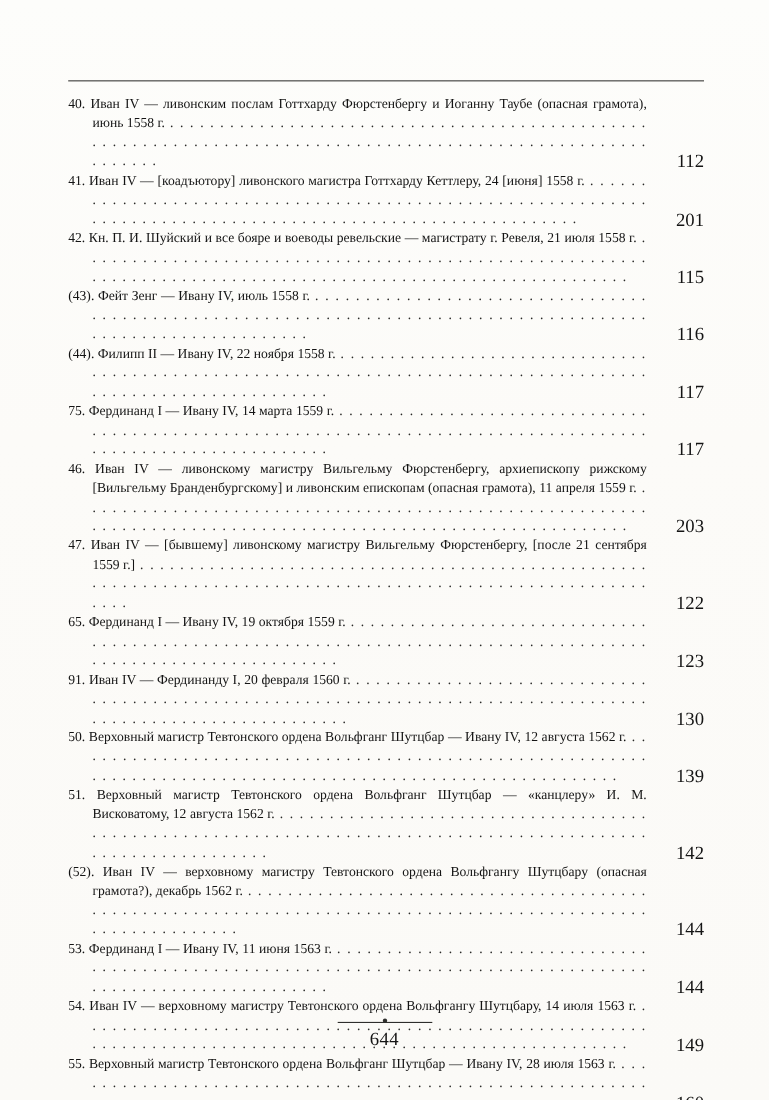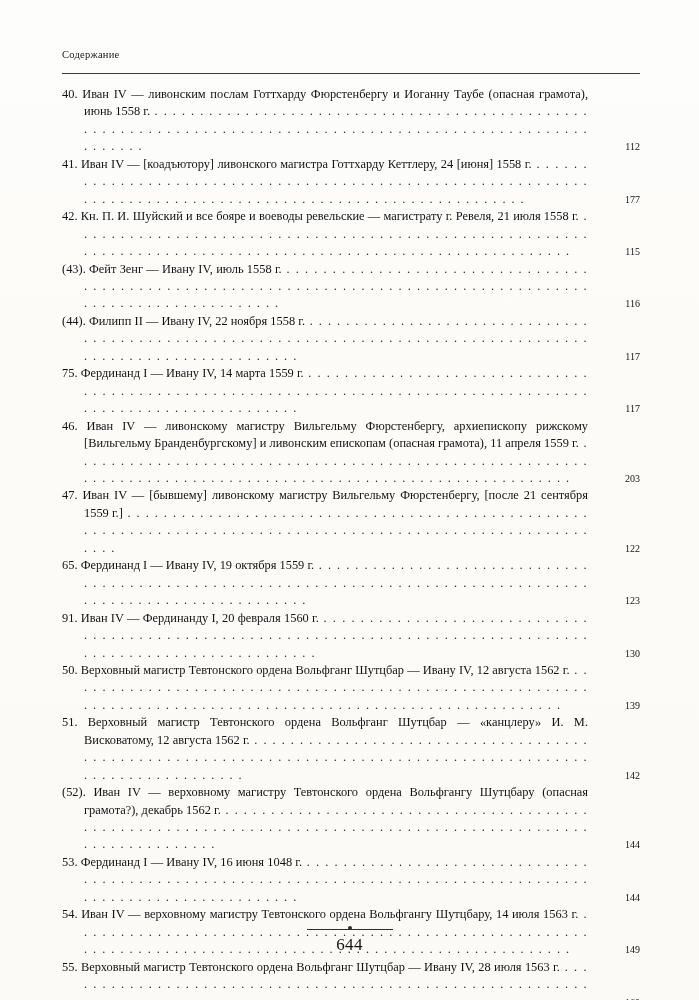--- a/index.html
+++ b/index.html
@@ -85,21 +85,21 @@
     letter-spacing: 1.45px;
     font-size: 12.4px;
     color: #2a2a28;
     word-break: break-all;
   }
 
   .toc-page {
     flex: 0 0 auto;
     width: 46px;
     text-align: right;
-    font-size: 10px;
+    font-size: 17px;
     line-height: 17.45px;
     color: #141414;
     
     align-self: flex-end;
     padding-left: 6px;
   }
 
   
   .folio {
     position: absolute;
@@ -138,33 +138,30 @@
     letter-spacing: 0.4px;
     color: #141414;
     display: block;
   }
 </style>
 </head>
 <body>
 
 <div class="page">
 
-  <div class="running-head">
-    <span class="rh-text">Содержание</span>
-  </div>
   <div class="rh-rule"></div>
 
   <div class="toc" id="toc-root">
       <div class="toc-entry">
         <div class="toc-body"><span class="toc-num">40.</span> <span>Иван IV — ливонским послам Готтхарду Фюрстенбергу и Иоганну Таубе (опасная грамота), июнь 1558 г.</span><span class="leader"> . . . . . . . . . . . . . . . . . . . . . . . . . . . . . . . . . . . . . . . . . . . . . . . . . . . . . . . . . . . . . . . . . . . . . . . . . . . . . . . . . . . . . . . . . . . . . . . . . . . . . . . . . . . . . .</span></div>
         <div class="toc-page">112</div>
       </div>
       <div class="toc-entry">
         <div class="toc-body"><span class="toc-num">41.</span> <span>Иван IV — [коадъютору] ливонского магистра Готтхарду Кеттлеру, 24 [июня] 1558 г.</span><span class="leader"> . . . . . . . . . . . . . . . . . . . . . . . . . . . . . . . . . . . . . . . . . . . . . . . . . . . . . . . . . . . . . . . . . . . . . . . . . . . . . . . . . . . . . . . . . . . . . . . . . . . . . . . . . . . . . .</span></div>
-        <div class="toc-page">177</div>
+        <div class="toc-page">201</div>
       </div>
       <div class="toc-entry">
         <div class="toc-body"><span class="toc-num">42.</span> <span>Кн. П. И. Шуйский и все бояре и воеводы ревельские — магистрату г. Ревеля, 21 июля 1558 г.</span><span class="leader"> . . . . . . . . . . . . . . . . . . . . . . . . . . . . . . . . . . . . . . . . . . . . . . . . . . . . . . . . . . . . . . . . . . . . . . . . . . . . . . . . . . . . . . . . . . . . . . . . . . . . . . . . . . . . . .</span></div>
         <div class="toc-page">115</div>
       </div>
       <div class="toc-entry">
         <div class="toc-body"><span class="toc-num">(43).</span> <span>Фейт Зенг — Ивану IV, июль 1558 г.</span><span class="leader"> . . . . . . . . . . . . . . . . . . . . . . . . . . . . . . . . . . . . . . . . . . . . . . . . . . . . . . . . . . . . . . . . . . . . . . . . . . . . . . . . . . . . . . . . . . . . . . . . . . . . . . . . . . . . . .</span></div>
         <div class="toc-page">116</div>
       </div>
       <div class="toc-entry">
@@ -197,21 +194,21 @@
       </div>
       <div class="toc-entry">
         <div class="toc-body"><span class="toc-num">51.</span> <span>Верховный магистр Тевтонского ордена Вольфганг Шутцбар — «канцлеру» И. М. Висковатому, 12 августа 1562 г.</span><span class="leader"> . . . . . . . . . . . . . . . . . . . . . . . . . . . . . . . . . . . . . . . . . . . . . . . . . . . . . . . . . . . . . . . . . . . . . . . . . . . . . . . . . . . . . . . . . . . . . . . . . . . . . . . . . . . . . .</span></div>
         <div class="toc-page">142</div>
       </div>
       <div class="toc-entry">
         <div class="toc-body"><span class="toc-num">(52).</span> <span>Иван IV — верховному магистру Тевтонского ордена Вольфгангу Шутцбару (опасная грамота?), декабрь 1562 г.</span><span class="leader"> . . . . . . . . . . . . . . . . . . . . . . . . . . . . . . . . . . . . . . . . . . . . . . . . . . . . . . . . . . . . . . . . . . . . . . . . . . . . . . . . . . . . . . . . . . . . . . . . . . . . . . . . . . . . . .</span></div>
         <div class="toc-page">144</div>
       </div>
       <div class="toc-entry">
-        <div class="toc-body"><span class="toc-num">53.</span> <span>Фердинанд I — Ивану IV, 16 июня 1048 г.</span><span class="leader"> . . . . . . . . . . . . . . . . . . . . . . . . . . . . . . . . . . . . . . . . . . . . . . . . . . . . . . . . . . . . . . . . . . . . . . . . . . . . . . . . . . . . . . . . . . . . . . . . . . . . . . . . . . . . . .</span></div>
+        <div class="toc-body"><span class="toc-num">53.</span> <span>Фердинанд I — Ивану IV, 11 июня 1563 г.</span><span class="leader"> . . . . . . . . . . . . . . . . . . . . . . . . . . . . . . . . . . . . . . . . . . . . . . . . . . . . . . . . . . . . . . . . . . . . . . . . . . . . . . . . . . . . . . . . . . . . . . . . . . . . . . . . . . . . . .</span></div>
         <div class="toc-page">144</div>
       </div>
       <div class="toc-entry">
         <div class="toc-body"><span class="toc-num">54.</span> <span>Иван IV — верховному магистру Тевтонского ордена Вольфгангу Шутцбару, 14 июля 1563 г.</span><span class="leader"> . . . . . . . . . . . . . . . . . . . . . . . . . . . . . . . . . . . . . . . . . . . . . . . . . . . . . . . . . . . . . . . . . . . . . . . . . . . . . . . . . . . . . . . . . . . . . . . . . . . . . . . . . . . . . .</span></div>
         <div class="toc-page">149</div>
       </div>
       <div class="toc-entry">
         <div class="toc-body"><span class="toc-num">55.</span> <span>Верховный магистр Тевтонского ордена Вольфганг Шутцбар — Ивану IV, 28 июля 1563 г.</span><span class="leader"> . . . . . . . . . . . . . . . . . . . . . . . . . . . . . . . . . . . . . . . . . . . . . . . . . . . . . . . . . . . . . . . . . . . . . . . . . . . . . . . . . . . . . . . . . . . . . . . . . . . . . . . . . . . . . .</span></div>
         <div class="toc-page">160</div>
       </div>

